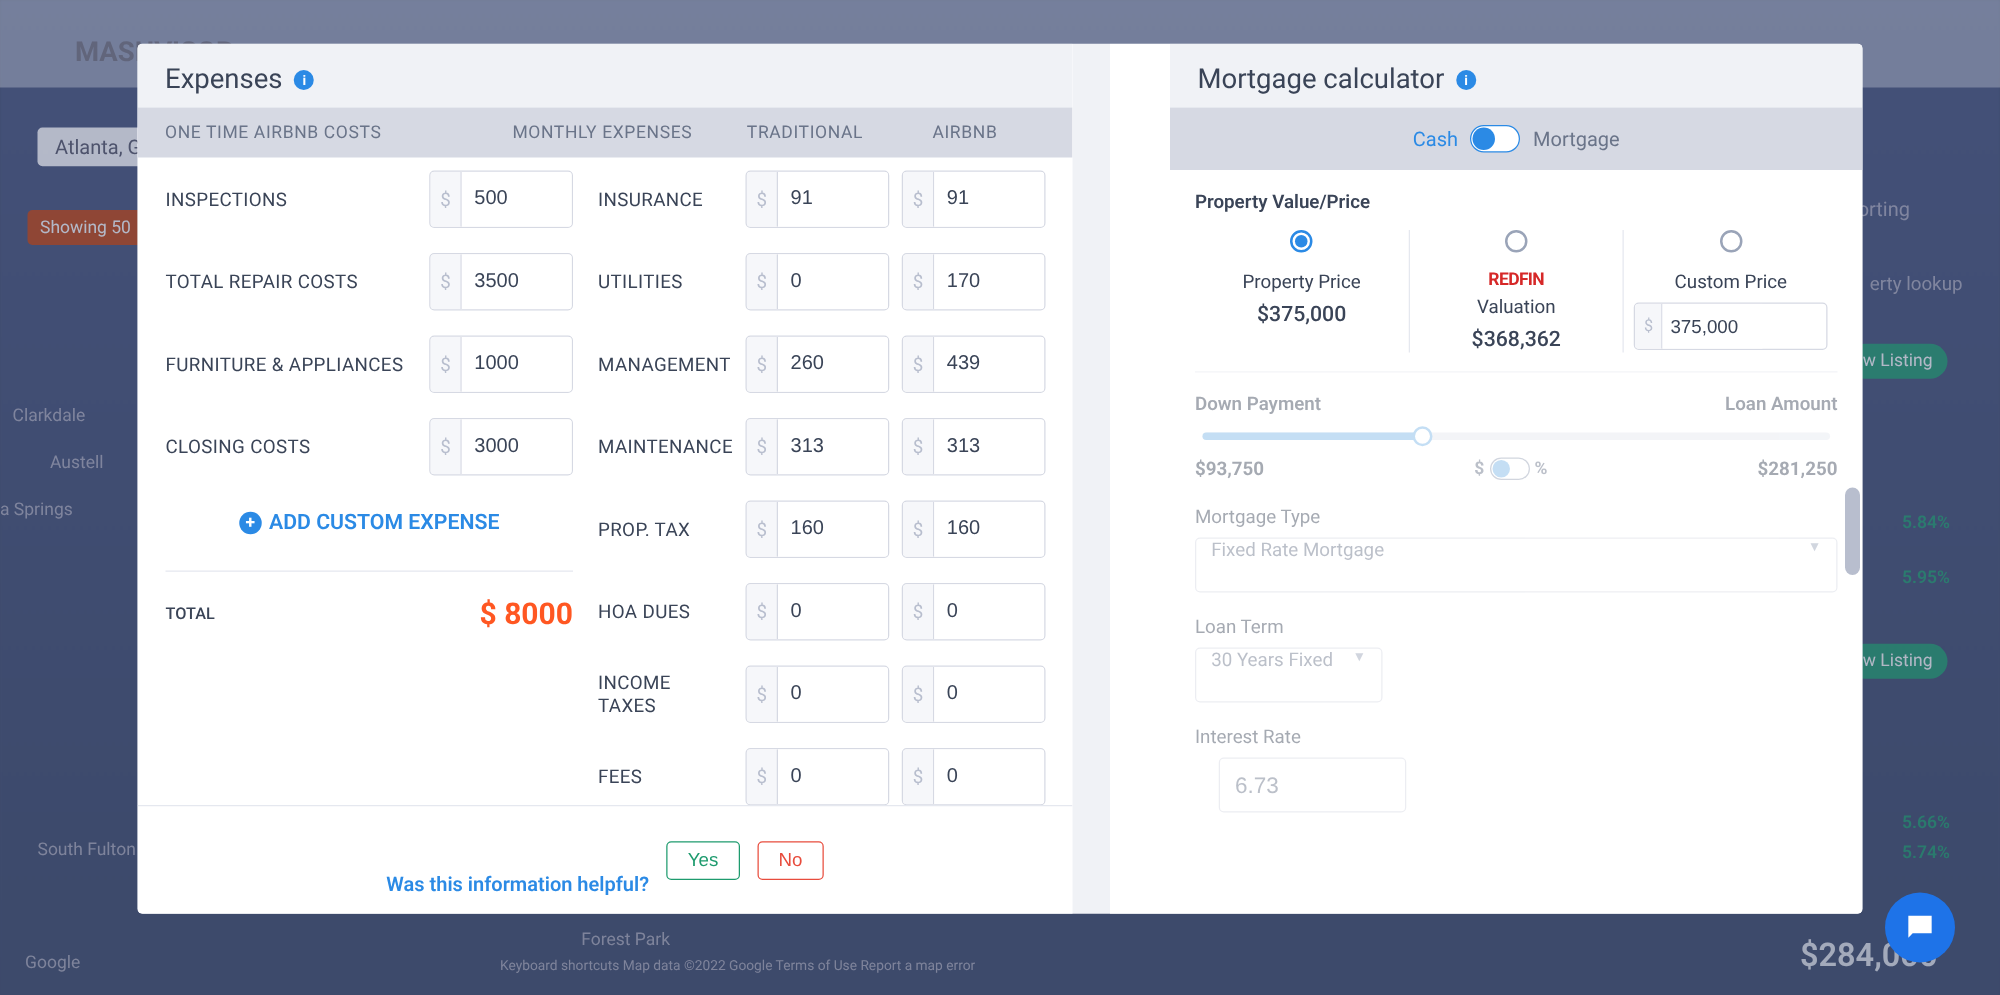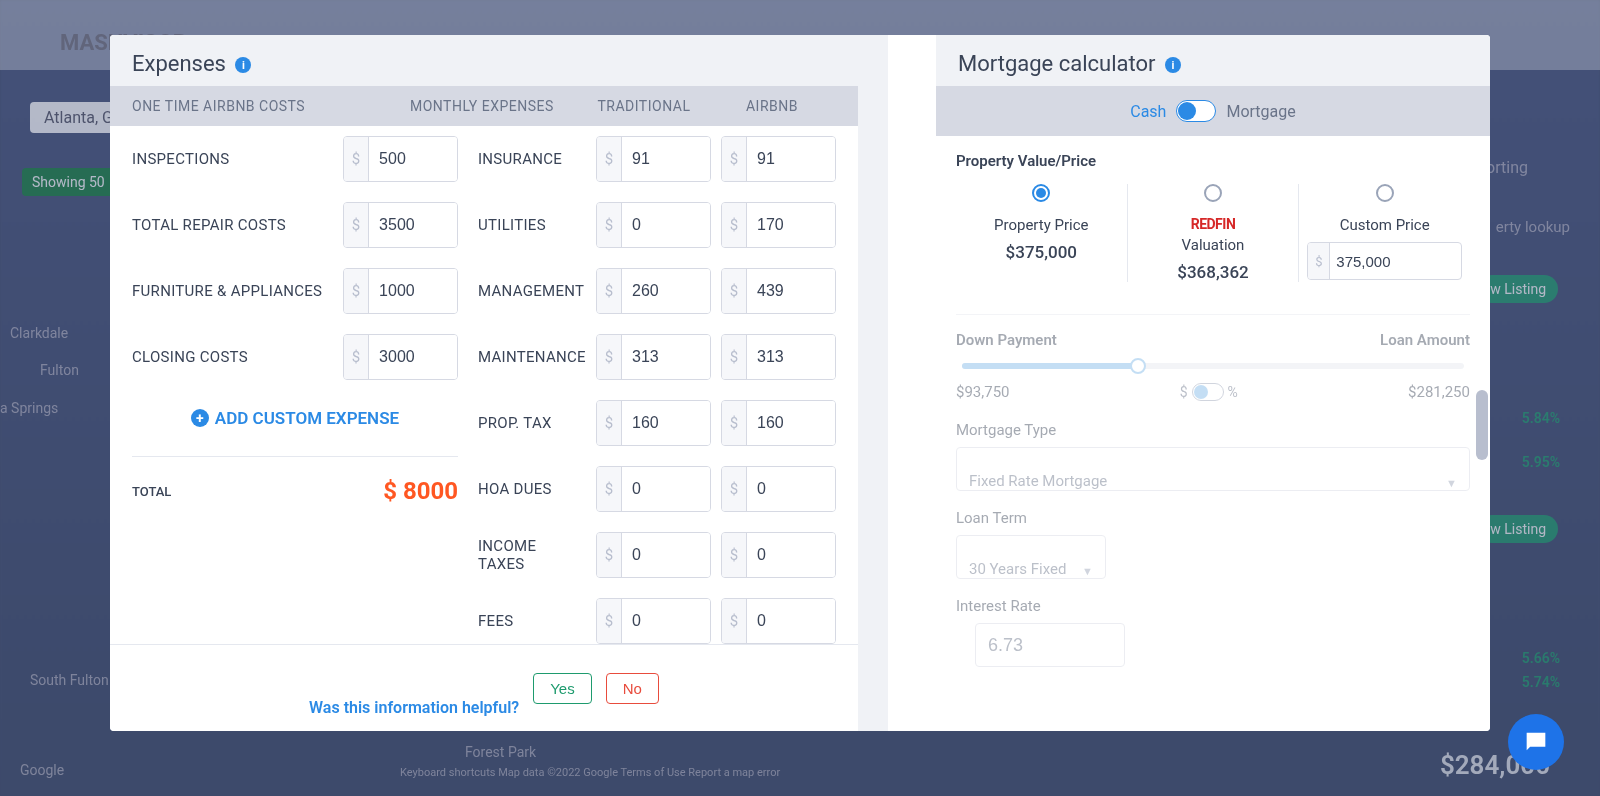--- a/index.html
+++ b/index.html
@@ -176,21 +176,21 @@
   background: #2b8ae5;
   position: absolute; top: 1px; left: 1px;
 }
 .mort-body {
   flex: 1; overflow-y: auto; padding: 16px 20px;
 }
 .mort-section-title {
   font-size: 15px; color: #3a4457; font-weight: 600; margin-bottom: 14px;
 }
 .price-options {
-  display: flex; gap: 0; margin-bottom: 32px;
+  display: flex; gap: 0; margin-bottom: 15px;
 }
 .price-opt {
   flex: 1; text-align: center; padding: 0 8px;
   border-right: 1px solid #e5e8ef;
 }
 .price-opt:last-child { border-right: none; }
 .radio {
   width: 18px; height: 18px; border-radius: 50%;
   border: 2px solid #9aa4b8; display: inline-block;
   margin-bottom: 10px; cursor: pointer;
@@ -220,36 +220,36 @@
   position: absolute; left: 0; top: 0; bottom: 0; width: 35%;
   background: #7db8e8; border-radius: 3px;
 }
 .slider-thumb {
   position: absolute; left: 35%; top: -5px; width: 16px; height: 16px;
   border-radius: 50%; background: #fff; border: 2px solid #7db8e8;
   transform: translateX(-50%);
 }
 .dp-values {
   display: flex; justify-content: space-between; align-items: center;
-  font-size: 15px; color: #3a4457; margin-bottom: 20px;
+  font-size: 15px; color: #3a4457; margin-bottom: 20px; font-weight: bold;
 }
 .mini-switch-wrap { display: flex; align-items: center; gap: 4px; font-size: 14px; color: #6a7489; }
 .mini-switch {
   width: 32px; height: 18px; border-radius: 9px;
   border: 1px solid #9aa4b8; position: relative;
 }
 .mini-switch-knob {
   width: 14px; height: 14px; border-radius: 50%;
   background: #7db8e8; position: absolute; top: 1px; left: 1px;
 }
 .field-group { margin-bottom: 18px; }
 .field-label { font-size: 15px; color: #3a4457; margin-bottom: 8px; }
 .select-box {
   height: 44px; border: 1px solid #d6d9e3; border-radius: 4px;
-  padding: 0 12px; display: flex; align-items: flex-end; justify-content: space-between;
+  padding: 0 12px; display: flex; align-items: flex-start; justify-content: space-between;
   color: #6a7489; font-size: 15px; cursor: pointer;
 }
 .select-box .chev { color: #9aa4b8; font-size: 11px; }
 .text-input {
   height: 44px; border: 1px solid #d6d9e3; border-radius: 4px;
   padding: 0 12px; font-size: 18px; color: #6a7489; width: 150px; margin-left: 19px;
 }
 .chat-bubble {
   position: absolute; bottom: 26px; right: 36px;
   width: 56px; height: 56px; border-radius: 50%;
@@ -262,32 +262,32 @@
   background: #b8bece; border-radius: 6px;
 }
 </style>
 </head>
 <body>
 
 <div class="backdrop"></div>
 <div class="bg-header"></div>
 <div class="bg-text" style="top:30px;left:60px;font-size:22px;font-weight:700;color:#556;">MASHVISOR</div>
 <div class="bg-text" style="top:102px;left:30px;font-size:16px;background:#fff;padding:6px 14px;border-radius:4px;color:#556;">Atlanta, G</div>
-<div class="bg-text" style="top:168px;left:22px;background:#15803d;color:#fff;padding:6px 10px;border-radius:4px;">Showing 50</div>
+<div class="bg-text" style="top:168px;left:22px;background:#c2410c;color:#fff;padding:6px 10px;border-radius:4px;">Showing 50</div>
 <div class="bg-text" style="top:158px;right:72px;font-size:16px;">Sorting</div>
 <div class="bg-text" style="top:218px;right:30px;font-size:15px;">erty lookup</div>
 <div class="bg-text" style="top:275px;right:42px;background:#1e9b6e;color:#fff;padding:6px 12px;border-radius:14px;">w Listing</div>
 <div class="bg-text" style="top:515px;right:42px;background:#1e9b6e;color:#fff;padding:6px 12px;border-radius:14px;">w Listing</div>
 <div class="bg-text" style="top:410px;right:40px;color:#1e9b6e;font-weight:600;">5.84%</div>
 <div class="bg-text" style="top:454px;right:40px;color:#1e9b6e;font-weight:600;">5.95%</div>
 <div class="bg-text" style="top:650px;right:40px;color:#1e9b6e;font-weight:600;">5.66%</div>
 <div class="bg-text" style="top:674px;right:40px;color:#1e9b6e;font-weight:600;">5.74%</div>
 <div class="bg-text" style="top:750px;right:50px;font-size:26px;color:#e8eaf0;font-weight:600;">$284,000</div>
 <div class="bg-text" style="top:325px;left:10px;">Clarkdale</div>
-<div class="bg-text" style="top:362px;left:40px;">Fulton</div>
+<div class="bg-text" style="top:362px;left:40px;">Austell</div>
 <div class="bg-text" style="top:400px;left:0px;">a Springs</div>
 <div class="bg-text" style="top:672px;left:30px;">South Fulton</div>
 <div class="bg-text" style="top:744px;left:465px;">Forest Park</div>
 <div class="bg-text" style="top:762px;left:20px;font-size:14px;">Google</div>
 <div class="bg-text" style="top:766px;left:400px;font-size:11px;">Keyboard shortcuts   Map data ©2022 Google   Terms of Use   Report a map error</div>
 
 <div class="modal">
 
   <div class="left-panel">
     <div class="panel-title">

